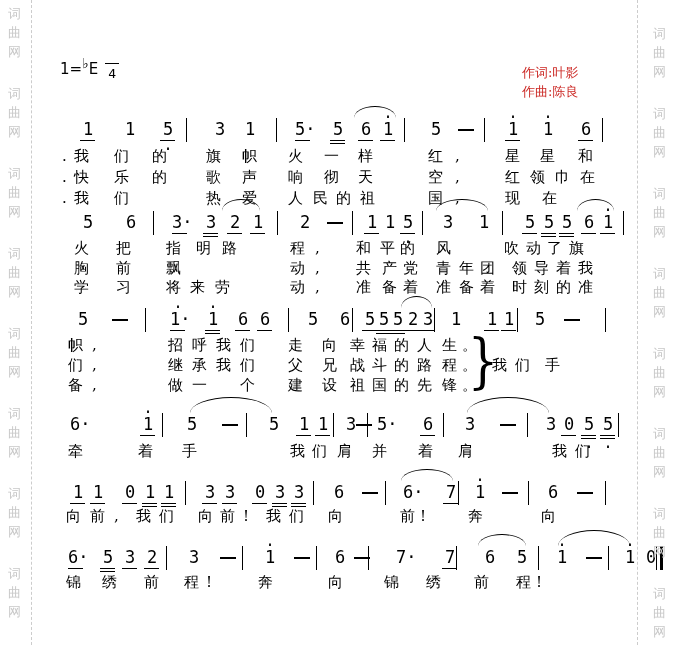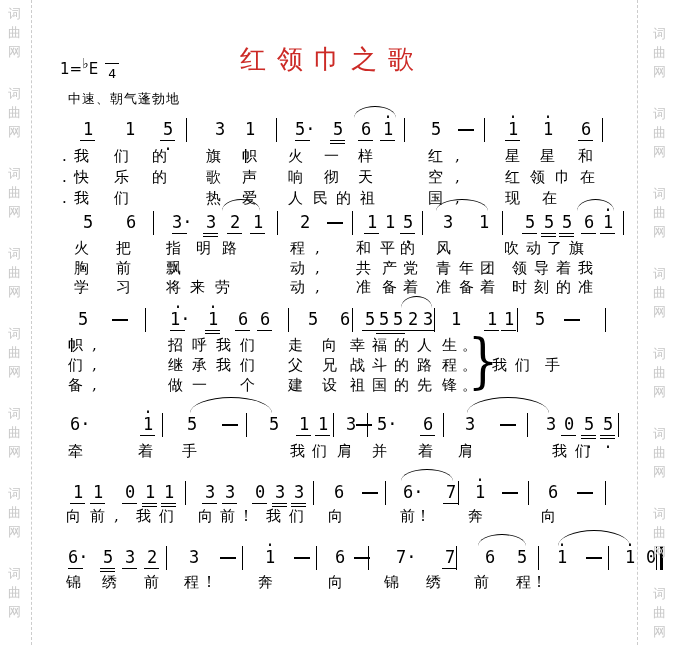--- a/index.html
+++ b/index.html
@@ -32,28 +32,30 @@
   .brace{position:absolute;font-size:60px;font-family:"DejaVu Serif", serif;
          transform:scaleX(.8);line-height:60px;font-weight:200;}
 </style>
 </head>
 <body>
 
 <div id="stage">
   <div class="vline" style="left:31px"></div>
   <div class="vline" style="left:637px"></div>
 
-  <div class="title" style="color: rgb(204, 42, 38);">红领巾之歌</div>
 
   <div class="keysig">
     <span>1=</span><span class="flat">♭</span><span>E</span><span class="frac"><span class="fl"></span><span class="fd">4</span></span>
   </div>
 
-  <div class="tempo">中速、朝气蓬勃地</div>
-
+
+  <div class="credits" style="color: rgb(204, 42, 38);">
+    <div>作词:叶影</div>
+    <div>作曲:陈良</div>
+  </div>
 <div class="note" style="left: 80px; top: 120px;"><span>1</span><i class="ul" style="top: 20px;"></i></div>
     <div class="note" style="left: 122px; top: 120px;"><span>1</span></div>
     <div class="note" style="left: 160px; top: 120px;"><span>5</span><i class="ul" style="top: 20px;"></i><i class="oct" style="top: 26px;">·</i></div>
     <div class="bar" style="left: 186px; top: 118px;"></div>
     <div class="note" style="left: 212px; top: 120px;"><span>3</span></div>
     <div class="note" style="left: 242px; top: 120px;"><span>1</span></div>
     <div class="bar" style="left: 276px; top: 118px;"></div>
     <div class="note" style="left: 295px; top: 120px;"><span>5·</span><i class="ul" style="top: 20px;"></i></div>
     <div class="note" style="left: 330px; top: 120px;"><span>5</span><i class="ul" style="top: 20px;"></i><i class="ul" style="top: 23px;"></i></div>
     <div class="note" style="left: 358px; top: 120px;"><span>6</span><i class="ul" style="top: 20px;"></i></div>

